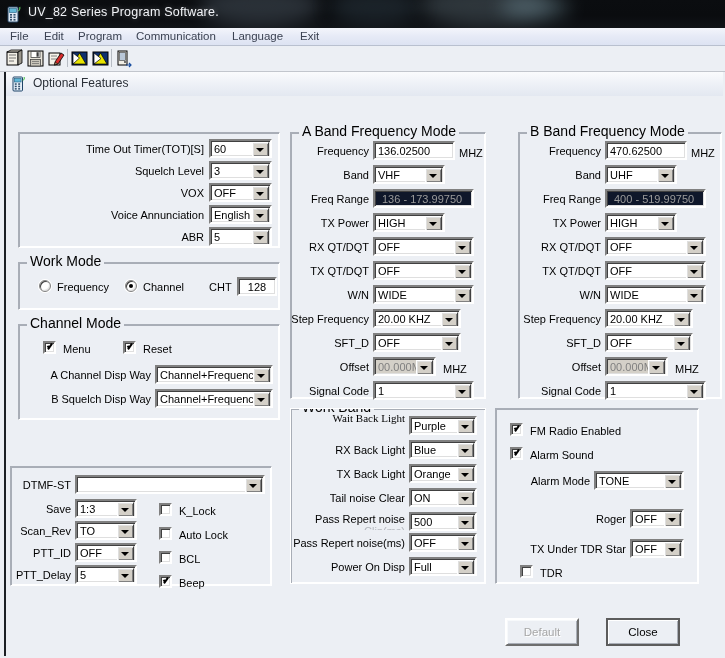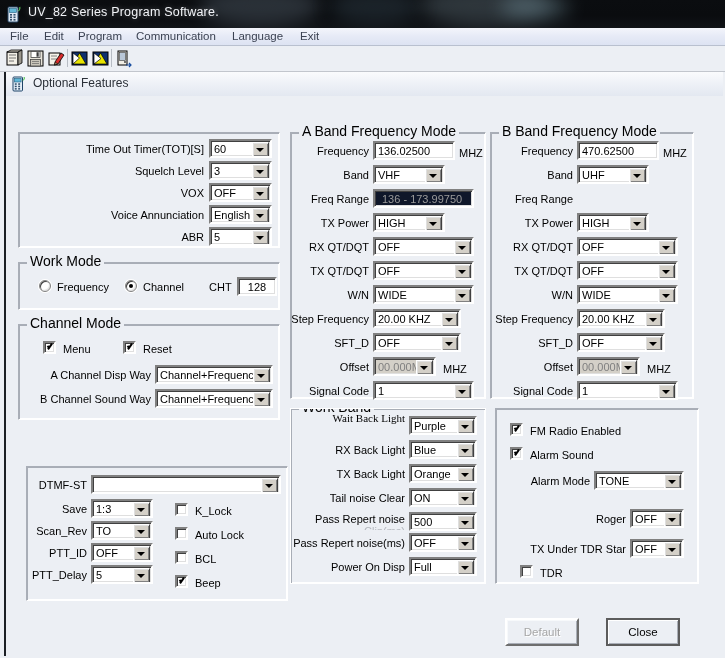--- a/index.html
+++ b/index.html
@@ -365,30 +365,30 @@
         <div class="lbl left" style="left:124px;top:18px;">Reset</div>
 
         <div class="lbl" style="left:10px;top:44px;width:122px;">A Channel Disp Way</div>
         <div class="combo" style="left:136px;top:40px;width:118px;">
           <div class="ctext">Channel+Frequency</div>
           <div class="cbtn">
               <div class="arw"></div>
             </div>
         </div>
 
-        <div class="lbl" style="left:10px;top:68px;width:122px;">B Channel Sound Way</div>
+        <div class="lbl" style="left:10px;top:68px;width:122px;">B Squelch Disp Way</div>
         <div class="combo" style="left:136px;top:64px;width:118px;">
           <div class="ctext">Channel+Frequency</div>
           <div class="cbtn">
               <div class="arw"></div>
             </div>
         </div>
       </div>
 
-      <div class="grp" style="left:20px;top:370px;width:262px;height:135px;padding-left:36px;">
+      <div class="grp" style="left:4px;top:370px;width:262px;height:120px;padding-left:36px;">
         <div class="grp-inner"></div>
 
         <div class="lbl" style="left:8px;top:12px;width:52px;">DTMF-ST</div>
         <div class="combo" style="left:64px;top:8px;width:190px;">
           <div class="cbtn">
               <div class="arw"></div>
             </div>
         </div>
 
         <div class="lbl" style="left:8px;top:36px;width:52px;">Save</div>
@@ -520,39 +520,42 @@
 
         <div class="lbl" style="left:0px;top:252px;width:78px;">Signal Code</div>
         <div class="combo" style="left:82px;top:248px;width:101px;">
           <div class="ctext">1</div>
           <div class="cbtn">
               <div class="arw"></div>
             </div>
         </div>
       </div>
 
-      <div class="grp" style="left:484px;top:36px;width:204px;height:267px;">
+      <div class="grp" style="left:512px;top:36px;width:204px;height:267px;">
         <div class="grp-inner"></div>
         <div class="grp-title">B Band Frequency Mode</div>
 
         <div class="lbl" style="left:0px;top:12px;width:82px;">Frequency</div>
         <div class="txt" style="left:86px;top:8px;width:82px;">
           <div class="tval">470.62500</div>
         </div>
         <div class="lbl left" style="left:172px;top:14px;">MHZ</div>
 
         <div class="lbl" style="left:0px;top:36px;width:82px;">Band</div>
         <div class="combo" style="left:86px;top:32px;width:72px;">
           <div class="ctext">UHF</div>
           <div class="cbtn">
               <div class="arw"></div>
             </div>
         </div>
 
         <div class="lbl" style="left:0px;top:60px;width:82px;">Freq Range</div>
+        <div class="txt readonly" style="left:86px;top:56px;width:101px;">
+          <div class="tval" style="left:7px;">400 - 519.99750</div>
+        </div>
 
         <div class="lbl" style="left:0px;top:84px;width:82px;">TX Power</div>
         <div class="combo" style="left:86px;top:80px;width:72px;">
           <div class="ctext">HIGH</div>
           <div class="cbtn">
               <div class="arw"></div>
             </div>
         </div>
 
         <div class="lbl" style="left:0px;top:108px;width:82px;">RX QT/DQT</div>

